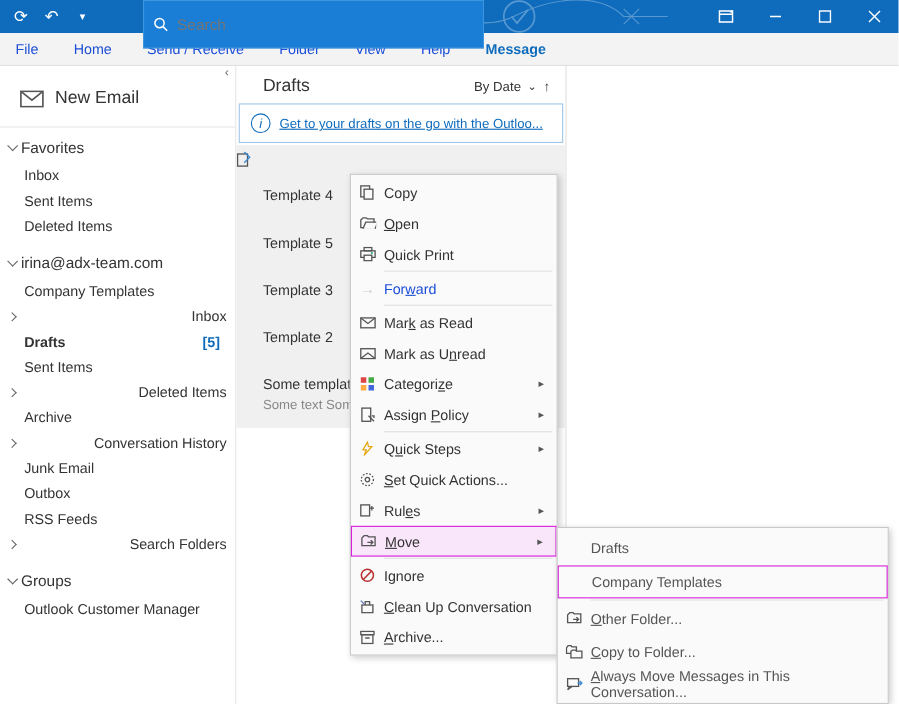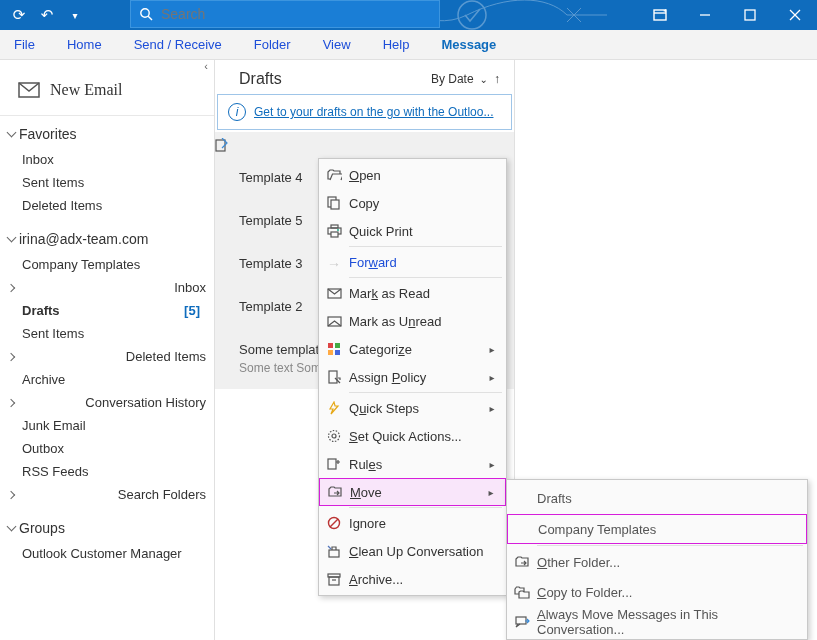--- a/index.html
+++ b/index.html
@@ -4,38 +4,38 @@
 <style>
   * { box-sizing: border-box; margin: 0; padding: 0; }
   body { font-family: "Segoe UI", Tahoma, sans-serif; font-size: 13px; width: 817px; height: 640px; overflow: hidden; background: #fff; position: relative; }
   
   
   .titlebar { height: 30px; background: #0f6cbd; display: flex; align-items: center; position: relative; }
   .titlebar .decor-lines { position: absolute; right: 150px; top: 0; height: 30px; width: 320px; opacity: 0.3; }
   .tb-left { display: flex; align-items: center; gap: 6px; padding-left: 8px; color: #fff; }
   .tb-icon { width: 22px; height: 22px; display: flex; align-items: center; justify-content: center; }
   .tb-refresh { color: #fff; font-size: 15px; }
-  .search-box { position: absolute; left: 130px; top: 0; height: 28px; width: 310px; background: #1a7ed6; display: flex; align-items: center; border: 1px solid #3c95df; }
+  .search-box { position: absolute; left: 130px; top: 0; height: 44px; width: 310px; background: #1a7ed6; display: flex; align-items: center; border: 1px solid #3c95df; }
   .search-box .search-icon { width: 30px; display: flex; align-items: center; justify-content: center; color: #fff; font-size: 14px; }
   .search-box .search-input { flex: 1; background: transparent; border: none; outline: none; color: #fff; font-size: 14px; }
   .tb-right { position: absolute; right: 0; top: 0; display: flex; height: 30px; }
   .win-btn { width: 45px; display: flex; align-items: center; justify-content: center; color: #fff; font-size: 13px; }
   
   
   .ribbon { height: 30px; background: #f3f3f3; border-bottom: 1px solid #e0e0e0; display: flex; align-items: center; padding: 0 10px; gap: 24px; }
   .ribbon-item { color: #1d4ed8; font-size: 13px; padding: 0 4px; }
   .ribbon-item.active { color: #0f6cbd; font-weight: 600; }
   
   
   .main { display: flex; height: calc(100% - 60px); }
   
   
   .sidebar { width: 215px; border-right: 1px solid #e0e0e0; display: flex; flex-direction: column; }
   .sidebar-collapse { height: 16px; text-align: right; padding-right: 6px; font-size: 11px; color: #666; }
-  .new-email { padding: 5px 14px 16px 18px; display: flex; align-items: center; gap: 10px; font-size: 16px; color: #333; border-bottom: 1px solid #e8e8e8; font-family: Liberation Serif, serif;}
+  .new-email { padding: 5px 14px 16px 18px; display: flex; align-items: center; gap: 10px; font-size: 16px; color: #333; border-bottom: 1px solid #e8e8e8;}
   
   .section { padding: 4px 0; }
   .section-header { display: flex; align-items: center; gap: 4px; padding: 6px 8px; font-size: 14px; color: #333; text-align: right; }
   .chevron { display: inline-block; width: 7px; height: 7px; border-left: 1.2px solid #666; border-bottom: 1.2px solid #666; }
   .chevron.down { transform: rotate(-45deg); margin-top: -4px;}
   .chevron.right { transform: rotate(225deg); }
   .folder { padding: 4px 8px 4px 22px; color: #333; display: flex; justify-content: space-between; }
   .folder.expandable { padding-left: 8px; display: flex; gap: 6px; align-items: center; }
   .folder.expandable .chevron { width: 6px; height: 6px; }
   .folder.bold { font-weight: 600; }
@@ -271,35 +271,35 @@
       </div>
     </div>
   </div>
 
   <div style="flex:1;"></div>
 </div>
 
 <div class="ctxmenu">
   <div class="row">
     <span class="ico">
+        <svg width="14" height="14" viewBox="0 0 14 14">
+          <rect x="1" y="1" width="8" height="10" stroke="#555" stroke-width="1.2" fill="none"></rect>
+          <rect x="4" y="4" width="8" height="9" stroke="#555" stroke-width="1.2" fill="#fafafa"></rect>
+        </svg>
+      </span>
+    <span class="lbl">Copy</span>
+  </div>
+  <div class="row">
+    <span class="ico">
         <svg width="15" height="12" viewBox="0 0 15 12">
           <path d="M1 3 l2 -2 h3 l1 1 h6 v8 h-12 z" stroke="#555" stroke-width="1.2" fill="none"></path>
           <path d="M3 11 l2.5 -6 h11 l-2.5 6" stroke="#555" stroke-width="1.2" fill="#fafafa"></path>
         </svg>
       </span>
     <span class="lbl"><u>O</u><span>pen</span></span>
-  </div>
-  <div class="row">
-    <span class="ico">
-        <svg width="14" height="14" viewBox="0 0 14 14">
-          <rect x="1" y="1" width="8" height="10" stroke="#555" stroke-width="1.2" fill="none"></rect>
-          <rect x="4" y="4" width="8" height="9" stroke="#555" stroke-width="1.2" fill="#fafafa"></rect>
-        </svg>
-      </span>
-    <span class="lbl">Copy</span>
   </div>
   <div class="row">
     <span class="ico">
         <svg width="15" height="14" viewBox="0 0 15 14">
           <rect x="4" y="1" width="7" height="3" stroke="#555" stroke-width="1.2" fill="none"></rect>
           <rect x="1" y="4" width="13" height="6" stroke="#555" stroke-width="1.2" fill="none"></rect>
           <rect x="4" y="8" width="7" height="5" stroke="#555" stroke-width="1.2" fill="#fafafa"></rect>
           <circle cx="11" cy="6" r="1" fill="#2a8"></circle>
         </svg>
       </span>

